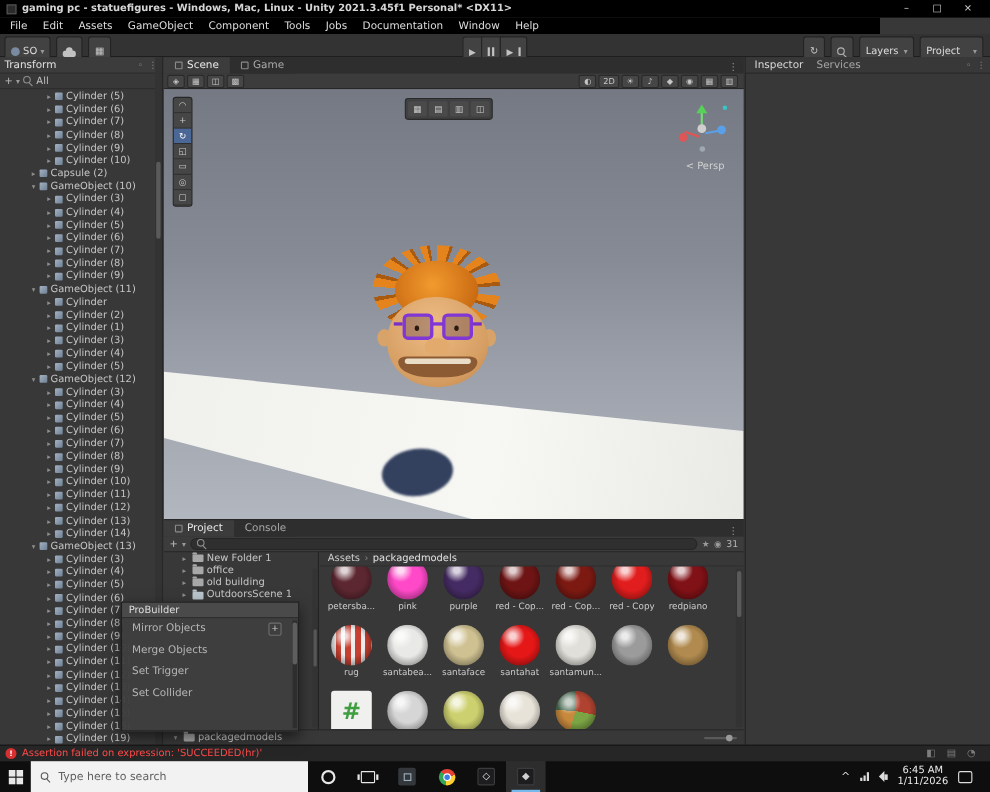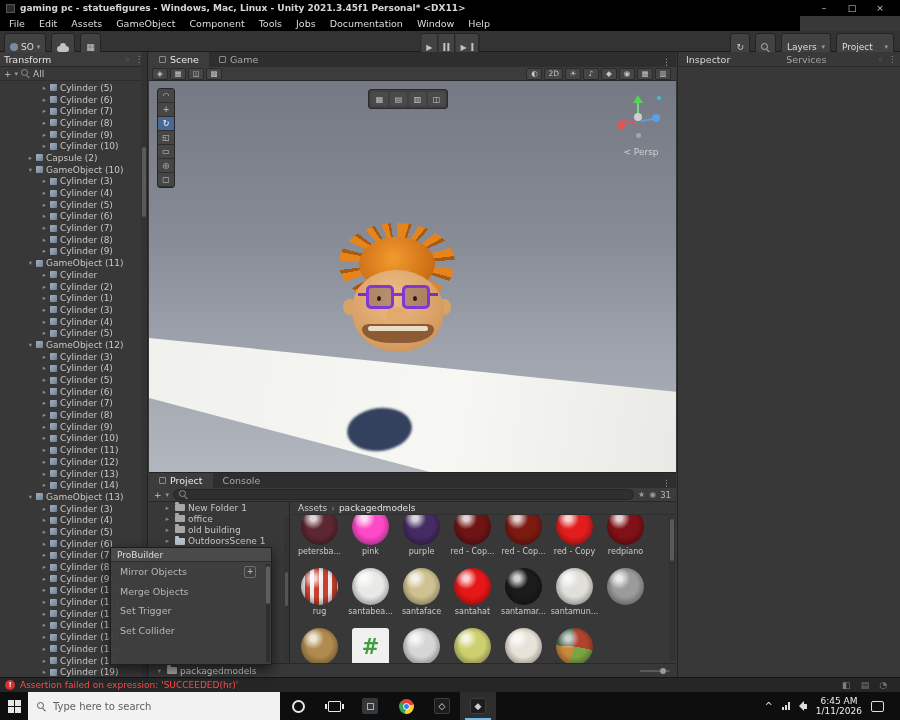--- a/index.html
+++ b/index.html
@@ -149,21 +149,21 @@
   #slider-thumb { position:absolute; right:4px; top:-2px; width:6px; height:6px; border-radius:50%; background:#9a9a9a; }
   #grid-scroll { position:absolute; right:1px; top:44px; bottom:16px; width:6px; background:#333; }
   #grid-scroll .thumb { position:absolute; left:1px; top:2px; width:4px; height:42px; background:#5a5a5a; border-radius:2px; }
   #tree-scroll { position:absolute; left:135px; top:44px; bottom:16px; width:5px; background:#343434; }
   #tree-scroll .thumb { position:absolute; left:1px; top:38%; width:3px; height:34px; background:#575757; border-radius:2px; }
 
   
   #inspector { position:absolute; left:677px; top:52px; width:223px; height:625px; background:#383838; border-left:1px solid #232323; }
   #inspector .panel-head { background:#383838; }
   .insp-tab { font-size:9.5px; color:#d8d8d8; padding:0 4px; }
-  .insp-tab.inactive { color:#a5a5a5;margin-left:44px; }
+  .insp-tab.inactive { color:#a5a5a5; }
 
   
   #probuilder { position:absolute; left:110px; top:547px; width:162px; height:118px; background:rgba(62,62,62,.96); border:1px solid #1e1e1e; box-shadow:0 5px 12px rgba(0,0,0,.55); z-index:60; }
   #pb-title { height:14px; background:#4a4a4a; border-bottom:1px solid #2c2c2c; display:flex; align-items:center; padding:0 6px; font-size:9px; color:#dedede; }
   #pb-items { position:absolute; left:0; top:14px; right:6px; bottom:0; }
   .pb-item { height:19.6px; display:flex; align-items:center; padding:0 9px; font-size:9.5px; color:#b6b6b6; }
   .pb-extra { margin-left:auto; width:12px; height:12px; border:1px solid #6e6e6e; border-radius:2px; font-size:8px; color:#cfcfcf; display:flex; align-items:center; justify-content:center; }
   #pb-scroll { position:absolute; right:1px; top:16px; bottom:2px; width:4px; background:#2e2e2e; }
   #pb-scroll .thumb { position:absolute; left:0; top:2px; width:4px; height:38px; background:#5e5e5e; border-radius:2px; }
 
@@ -817,24 +817,20 @@
           <div class="cell">
             <div class="sphere" style="--c: #cfc191;"><span class="hash-glyph"></span></div>
             <div class="cell-label">santaface</div>
           </div>
 
           <div class="cell">
             <div class="sphere" style="--c: #e61717;"><span class="hash-glyph"></span></div>
             <div class="cell-label">santahat</div>
           </div>
 
-          <div class="cell">
-            <div class="sphere" style="--c: #1b1b1b;"><span class="hash-glyph"></span></div>
-            <div class="cell-label">santamar...</div>
-          </div>
 
           <div class="cell">
             <div class="sphere" style="--c: #e0dfd9;"><span class="hash-glyph"></span></div>
             <div class="cell-label">santamun...</div>
           </div>
 
           <div class="cell">
             <div class="sphere" style="--c: #9b9b9b;"><span class="hash-glyph"></span></div>
             <div class="cell-label"></div>
           </div>

